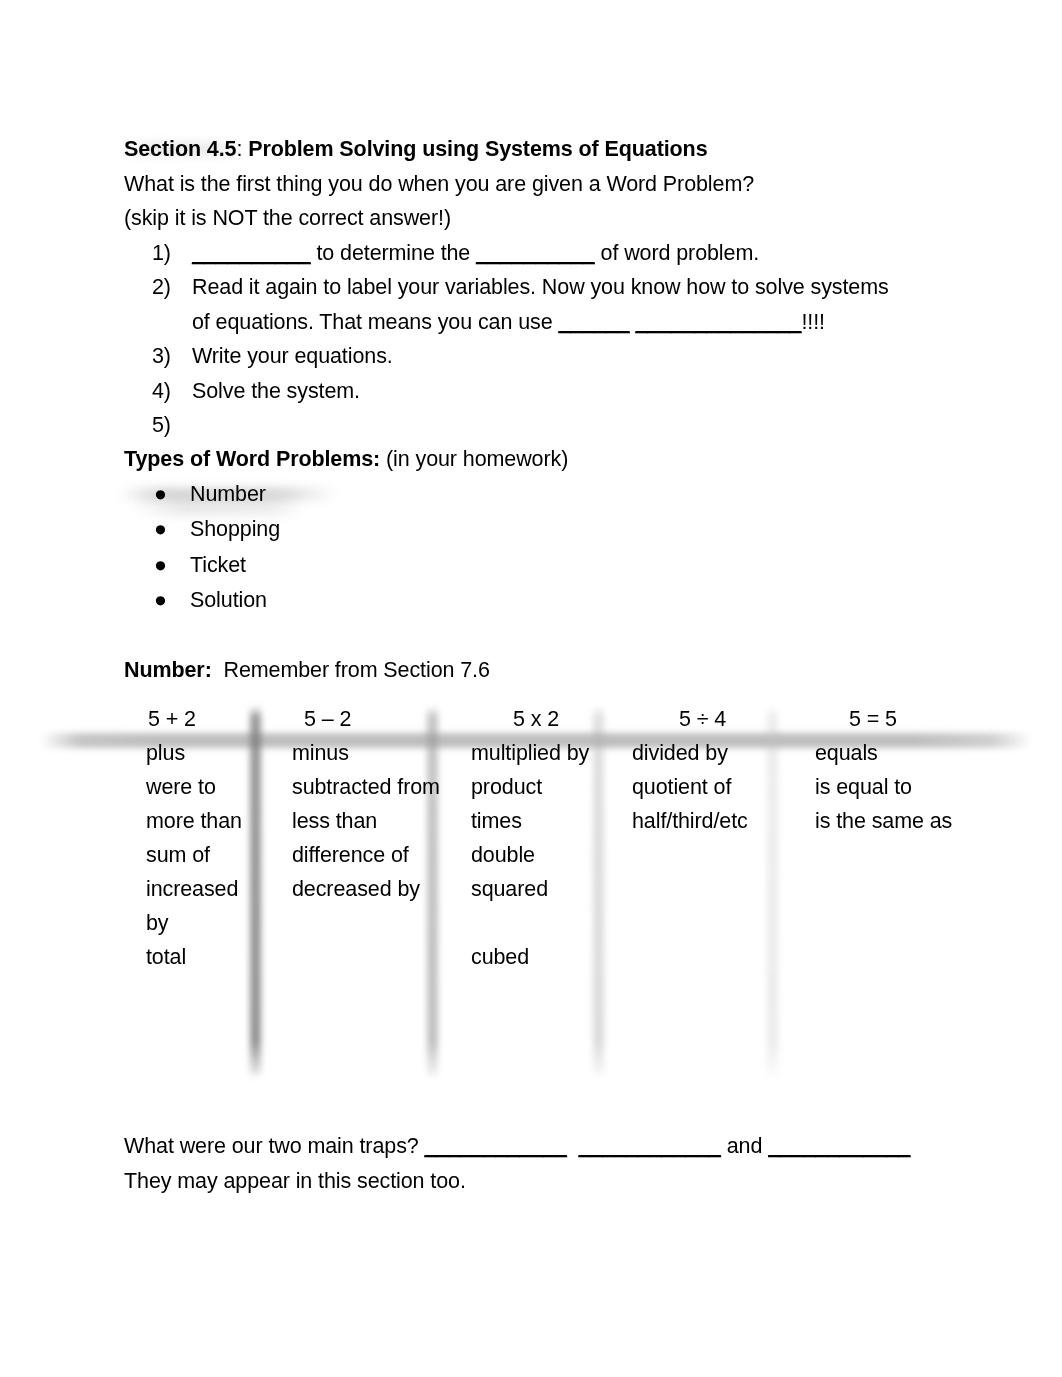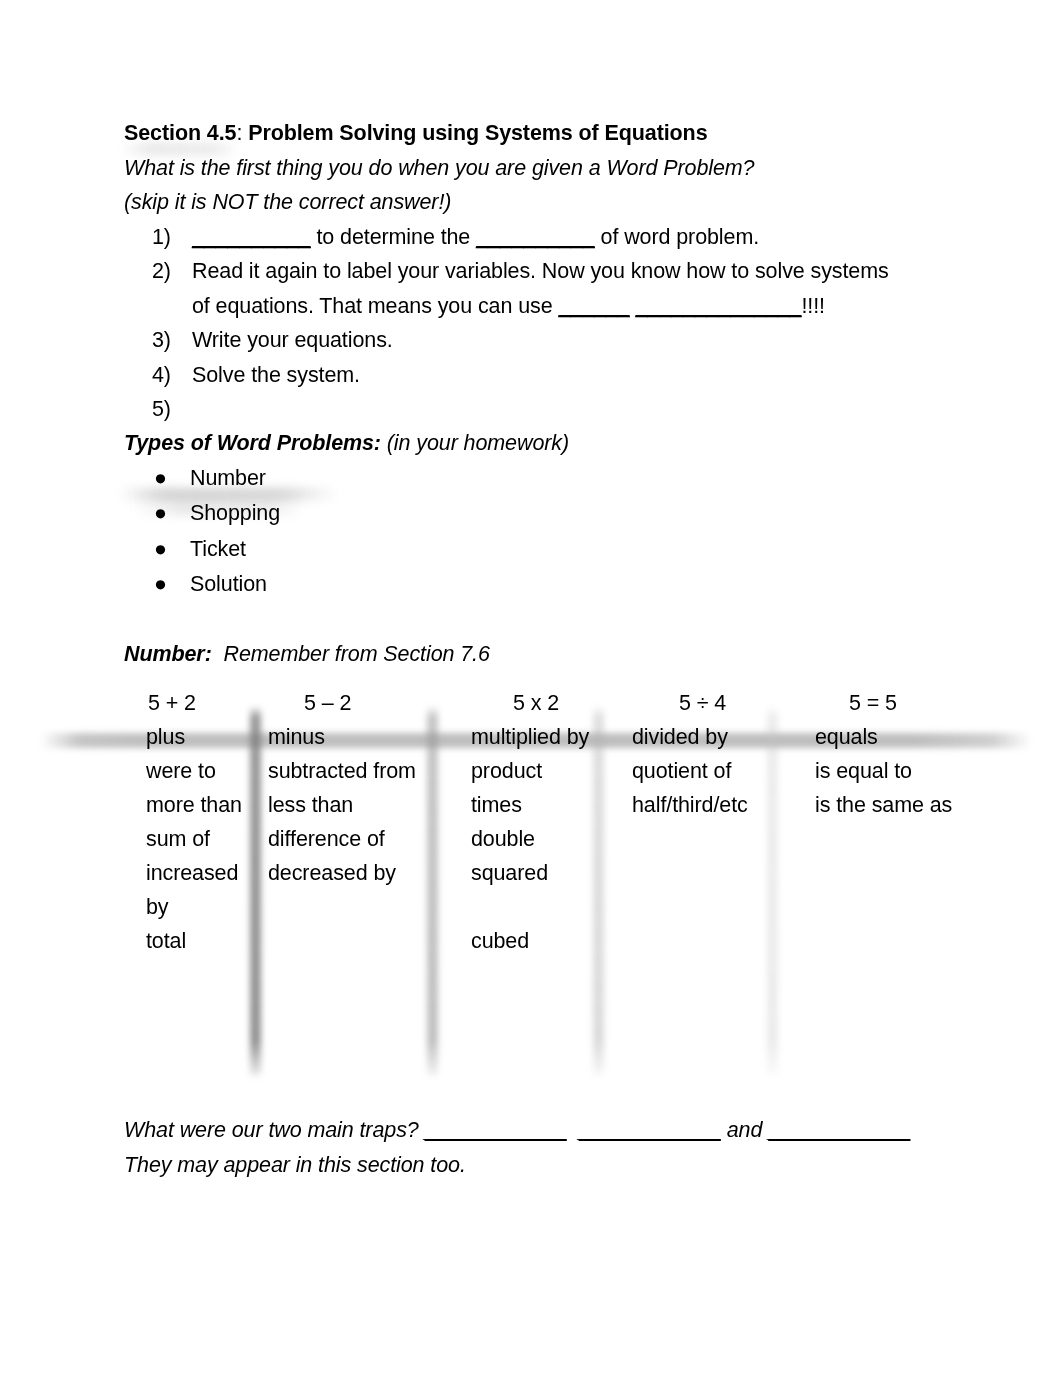--- a/index.html
+++ b/index.html
@@ -16,31 +16,30 @@
     position: relative;
     width: 1062px;
     height: 1377px;
     background: #ffffff;
     overflow: hidden;
     box-sizing: border-box;
   }
   .content {
     position: absolute;
     left: 124px;
-    top: 116px;
+    top: 132px;
     width: 830px;
   }
 
   
   .line {
     font-size: 21.5px;
     line-height: 34.5px;
     letter-spacing: -0.1px;
     white-space: pre-wrap;
-    font-style: italic;
   }
   .bold { font-weight: bold; text-align: right; }
 
   .title-line {
     font-size: 21.5px;
     line-height: 34.5px;
     font-weight: bold;
     letter-spacing: -0.1px;
   }
   .title-line .normal { font-weight: bold; }
@@ -102,21 +101,21 @@
     line-height: 34px;
     letter-spacing: -0.1px;
   }
   .wt-row.exprs {
     line-height: 33px;
   }
   .wt-col {
     box-sizing: border-box;
   }
   .c0 { width: 140px; padding-left: 22px; }
-  .c1 { width: 193px; padding-left: 4px; }
+  .c1 { width: 193px; padding-left: 28px; }
   .c2 { width: 166px; padding-left: 14px; }
   .c3 { width: 174px; padding-left: 9px; }
   .c4 { width: 157px; padding-left: 18px; }
 
   .exprs .c0 { padding-left: 24px; }
   .exprs .c1 { padding-left: 40px; }
   .exprs .c2 { padding-left: 56px; }
   .exprs .c3 { padding-left: 56px; }
   .exprs .c4 { padding-left: 52px; }
 

